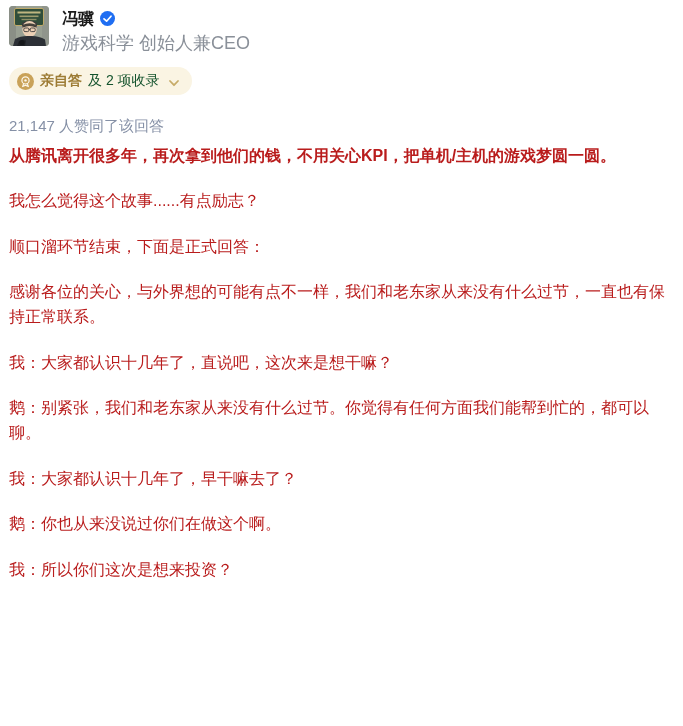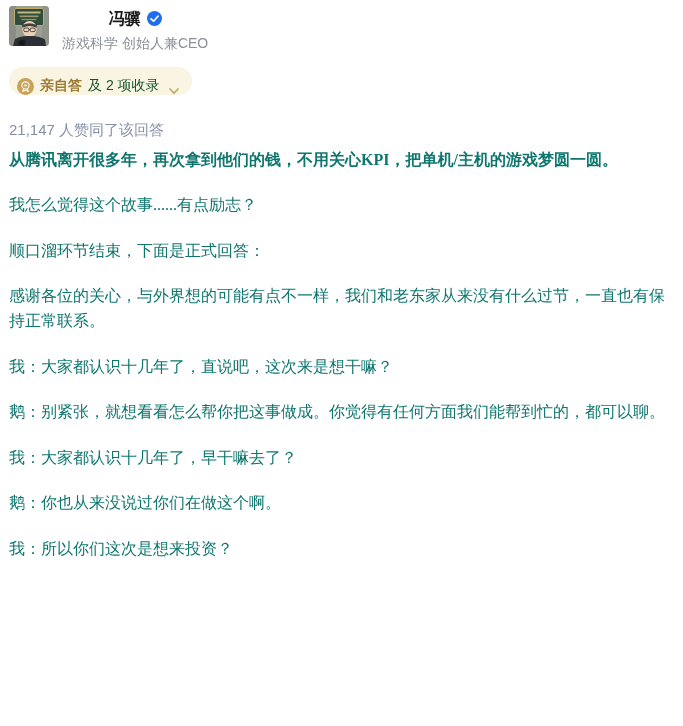--- a/index.html
+++ b/index.html
@@ -12,49 +12,49 @@
   }
   .page { width: 683px; height: 726px; padding: 6px 10px 0 9px; }
 
   
   .author-header { display: flex; align-items: flex-start; gap: 13px; }
   .avatar {
     width: 40px; height: 40px; border-radius: 4px; overflow: hidden;
     flex: 0 0 40px; cursor: pointer;
   }
   .author-info { padding-top: 2px; }
-  .name-row { display: flex; align-items: center; gap: 6px; justify-content: center; }
+  .name-row { display: flex; align-items: center; gap: 6px; }
   .author-name { font-size: 16px; line-height: 21px; font-weight: 700; color: #1a1a1a; cursor: pointer; }
   .verified { width: 15px; height: 15px; display: inline-block; }
-  .author-headline { margin-top: 4px; font-size: 14px; line-height: 20px; color: #8a9099; }
+  .author-headline { margin-top: 4px; font-size: 18px; line-height: 20px; color: #8a9099; }
 
   
   .badge-pill {
     margin-top: 14px;
-    display: inline-flex; align-items: flex-end;
+    display: inline-flex; align-items: center;
     height: 28px; padding: 0 12px 0 8px;
     background: #faf4e3; border-radius: 14px;
     cursor: pointer; gap: 6px;
   }
   .medal { width: 17px; height: 17px; display: inline-block; }
   .badge-primary { font-size: 14px; font-weight: 700; color: #9d7c35; }
   .badge-secondary { font-size: 14px; color: #14532d; }
   .chev { width: 12px; height: 12px; display: inline-block; margin-left: 2px; }
 
   
   .vote {
     margin-top: 20px;
     font-size: 15px; line-height: 21px; color: #8590a6;
   }
 
   
   .answer { margin-top: 7px; }
   .answer p {
     font-size: 16px; line-height: 25px;
-    margin: 0 0 20px; color: #0f766e; font-family: Liberation Serif, serif;
+    margin: 0 0 20px; color: #b91c1c;
   }
   .answer p.bold { font-weight: 700; }
   .answer p.gap-lg { margin-top: 21px; }
 </style>
 </head>
 <body>
 
 <div class="page">
 
   
@@ -115,19 +115,19 @@
   
   <div class="vote">21,147 人赞同了该回答</div>
 
   
   <article class="answer">
     <p class="bold">从腾讯离开很多年，再次拿到他们的钱，不用关心KPI，把单机/主机的游戏梦圆一圆。</p>
     <p>我怎么觉得这个故事......有点励志？</p>
     <p class="gap-lg">顺口溜环节结束，下面是正式回答：</p>
     <p>感谢各位的关心，与外界想的可能有点不一样，我们和老东家从来没有什么过节，一直也有保持正常联系。</p>
     <p class="gap-lg">我：大家都认识十几年了，直说吧，这次来是想干嘛？</p>
-    <p>鹅：别紧张，就想看看怎么帮你把这事做成。你觉得有任何方面我们能帮到忙的，都可以聊。</p>
+    <p>鹅：别紧张，我们和老东家从来没有什么过节。你觉得有任何方面我们能帮到忙的，都可以聊。</p>
     <p class="gap-lg">我：大家都认识十几年了，早干嘛去了？</p>
     <p>鹅：你也从来没说过你们在做这个啊。</p>
     <p class="gap-lg">我：所以你们这次是想来投资？</p>
   </article>
 
 </div>
 
 </body></html>

